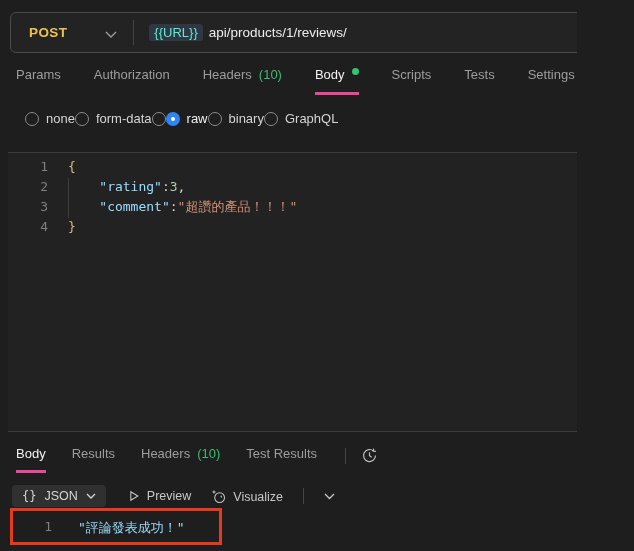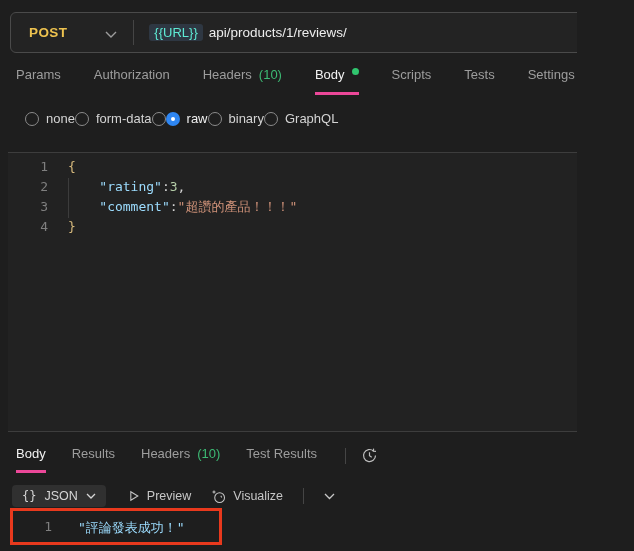--- a/index.html
+++ b/index.html
@@ -51,21 +51,21 @@
   .resp-extra{display:flex;align-items:center;gap:15px;margin-left:2px;margin-top:1px;color:#bdbdbd;}
   .vdivider{width:1px;height:16px;background:#454545;}
   .status-badge{position:absolute;left:604px;top:445px;background:#18402b;color:#41d088;
                 font-size:12.5px;font-weight:700;padding:5px 16px 5px 12px;border-radius:4px;white-space:nowrap;}
 
   
   .resp-toolbar{position:absolute;left:12px;top:485px;display:flex;align-items:center;gap:20px;
                 font-size:12.5px;color:#c7c7c7;}
   .format-btn{background:#303030;border-radius:4px;padding:4px 10px;display:flex;align-items:center;gap:8px;color:#d6d6d6;}
   .braces{font-family:"DejaVu Sans Mono",monospace;font-size:12px;}
-  .toolbar-item{display:flex;align-items:flex-start;gap:7px;}
+  .toolbar-item{display:flex;align-items:flex-end;gap:7px;}
 
   
   .annotation-rect{position:absolute;left:10px;top:508px;width:212px;height:37px;
                    border:3px solid #e8391d;box-sizing:border-box;pointer-events:none;z-index:5;}
   .resp-line{position:absolute;left:8px;top:519px;font-family:"DejaVu Sans Mono",monospace;font-size:13px;display:flex;}
   .resp-line .lnum{width:44px;}
   .resp-line .val{margin-left:26px;color:#9cdcfe;}
 
   svg{display:block;}
 </style>

